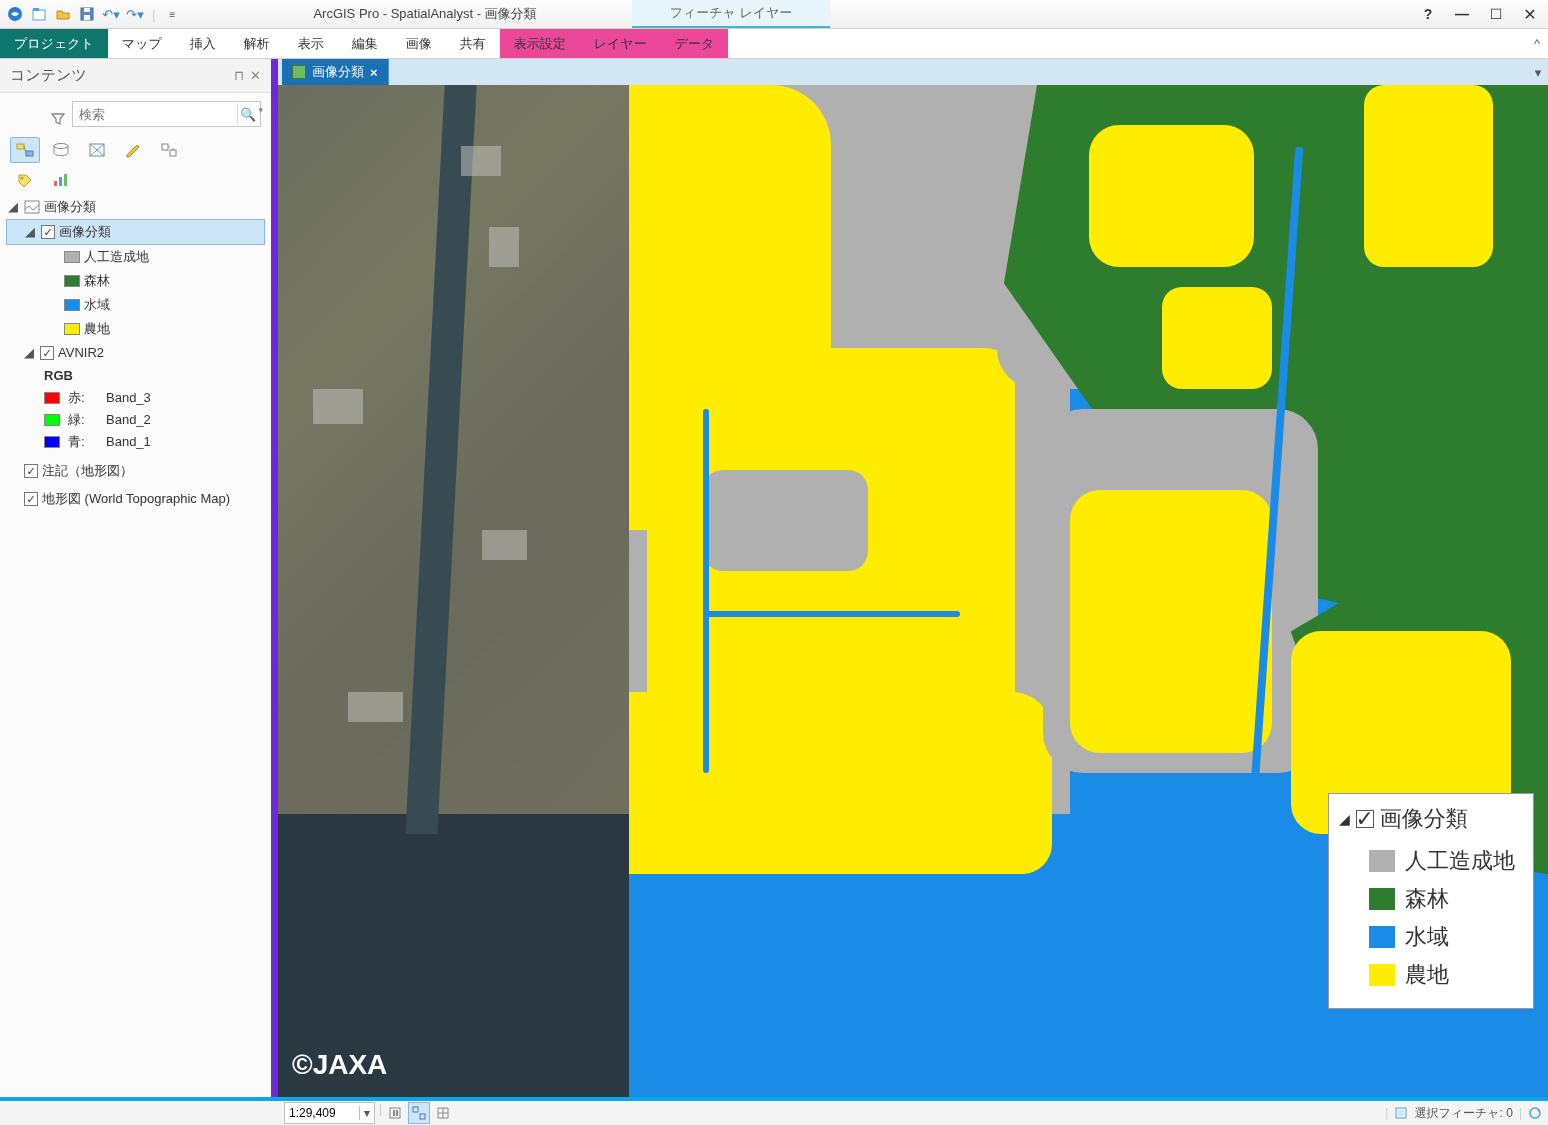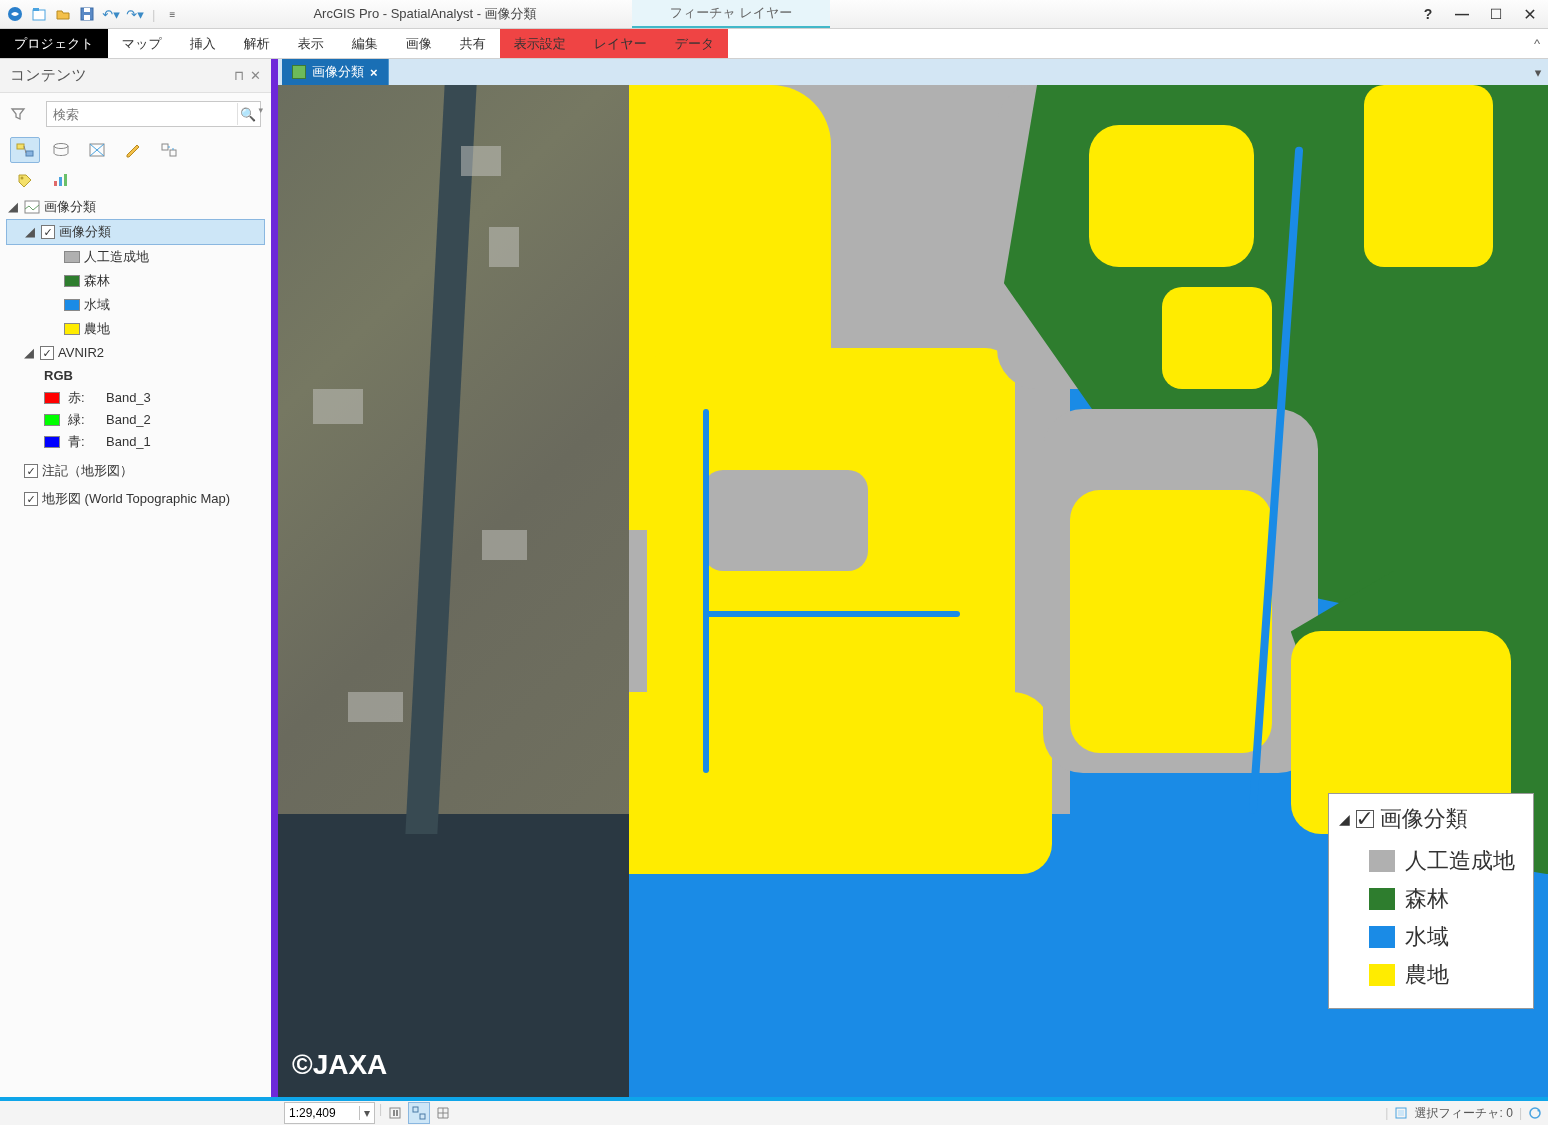--- a/index.html
+++ b/index.html
@@ -11,31 +11,31 @@
 .qat-btn { width: 22px; height: 22px; display: flex; align-items: center; justify-content: center; border: 1px solid transparent; border-radius: 2px; cursor: pointer; }
 .title-text { flex: 0 0 auto; margin-left: 130px; font-size: 13px; color: #444; }
 .ctx-tabtitle { margin-left: 95px; color:#666; background:#e7f5fa; height:100%; display:flex; align-items:center; padding:0 38px; border-bottom:2px solid #42b8c9;}
 .titlebar-spacer{flex:1;}
 .win-ctrl { display:flex; gap:6px; align-items:center; margin-left:auto;}
 .win-ctrl span{width:28px;height:22px;display:flex;align-items:center;justify-content:center;cursor:pointer;font-size:14px;}
 
 
 .ribbon { height: 30px; background:#fff; display:flex; align-items:stretch; border-bottom:1px solid #d0d0d0;}
 .rtab{padding:0 14px; display:flex; align-items:center; cursor:pointer; color:#333; font-size:13px;}
-.rtab.active{background:#000000; color:#fff;}
-.rtab.ctx{background:#ef4444;}
+.rtab.active{background:#0f766e; color:#fff;}
+.rtab.ctx{background:#ec4899;}
 .ribbon-end{margin-left:auto;display:flex;align-items:center;padding-right:8px;color:#666;}
 
 
 .main{display:flex; height:calc(1125px - 29px - 30px - 28px);}
 .sidebar{width:278px; border-right:7px solid #6d28d9; background:#fbfbfb; display:flex; flex-direction:column;}
 .panel-hdr{height:34px;display:flex;align-items:center;padding:0 10px;background:#f3f3f3;border-bottom:1px solid #e0e0e0;justify-content:space-between;}
 .panel-hdr-title{font-size:15px;color:#555;}
 .panel-hdr-ctrl{display:flex;gap:6px;color:#888;}
-.search-row{display:flex;align-items:center;padding:8px 10px;gap:20px;}
+.search-row{display:flex;align-items:flex-end;padding:8px 10px;gap:6px;margin-left:40px;}
 .filter-ico{color:#888;}
 .search-box{flex:1;position:relative;}
 .search-box input{width:100%;height:26px;border:1px solid #c8c8c8;padding:0 24px 0 6px;font-size:13px;}
 .search-box .mag{position:absolute;right:2px;top:2px;width:22px;height:22px;display:flex;align-items:center;justify-content:center;color:#666;border-left:1px solid #e0e0e0;}
 .tool-row{display:flex;gap:6px;padding:2px 10px;flex-wrap:wrap;}
 .tool-btn{width:30px;height:26px;display:flex;align-items:center;justify-content:center;border:1px solid transparent;border-radius:2px;cursor:pointer;}
 .tool-btn.sel{background:#cde6f7;border-color:#8ab7e0;}
 .section-lbl{font-weight:bold;padding:10px 12px 6px;}
 .tree{padding:0 6px 10px;font-size:13px;line-height:22px;}
 .tnode{display:flex;align-items:center;gap:4px;padding:1px 2px;}

